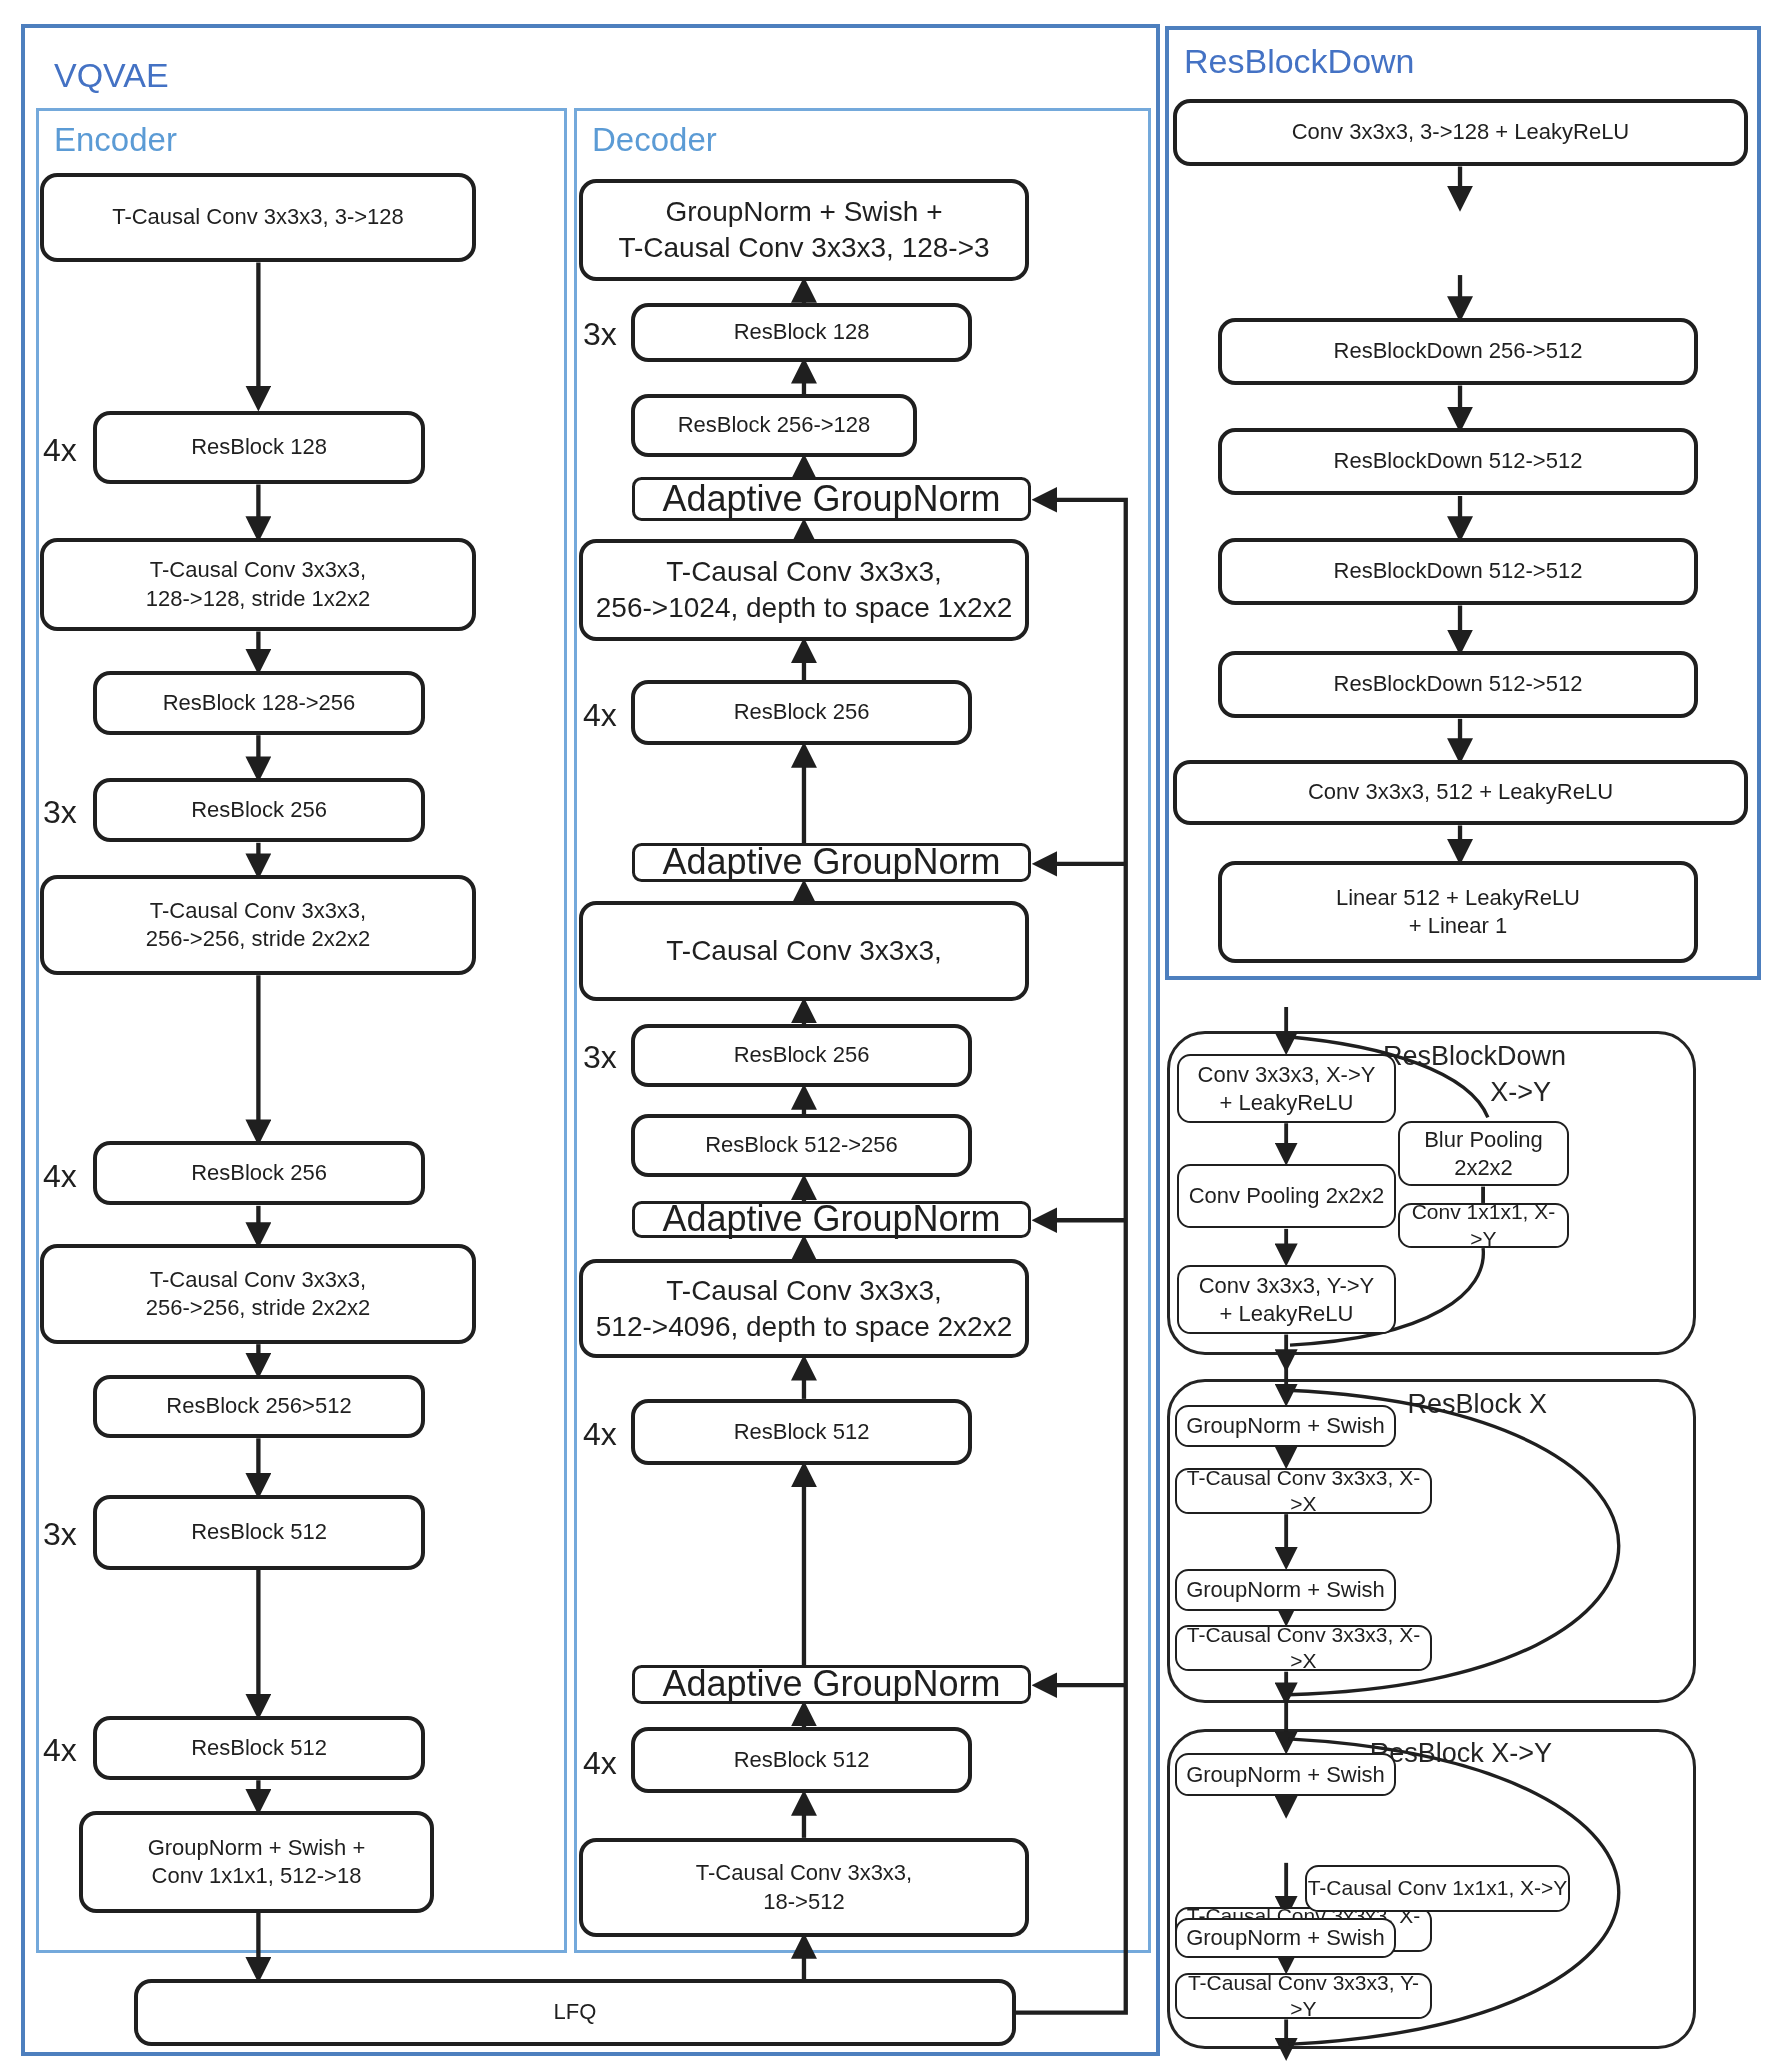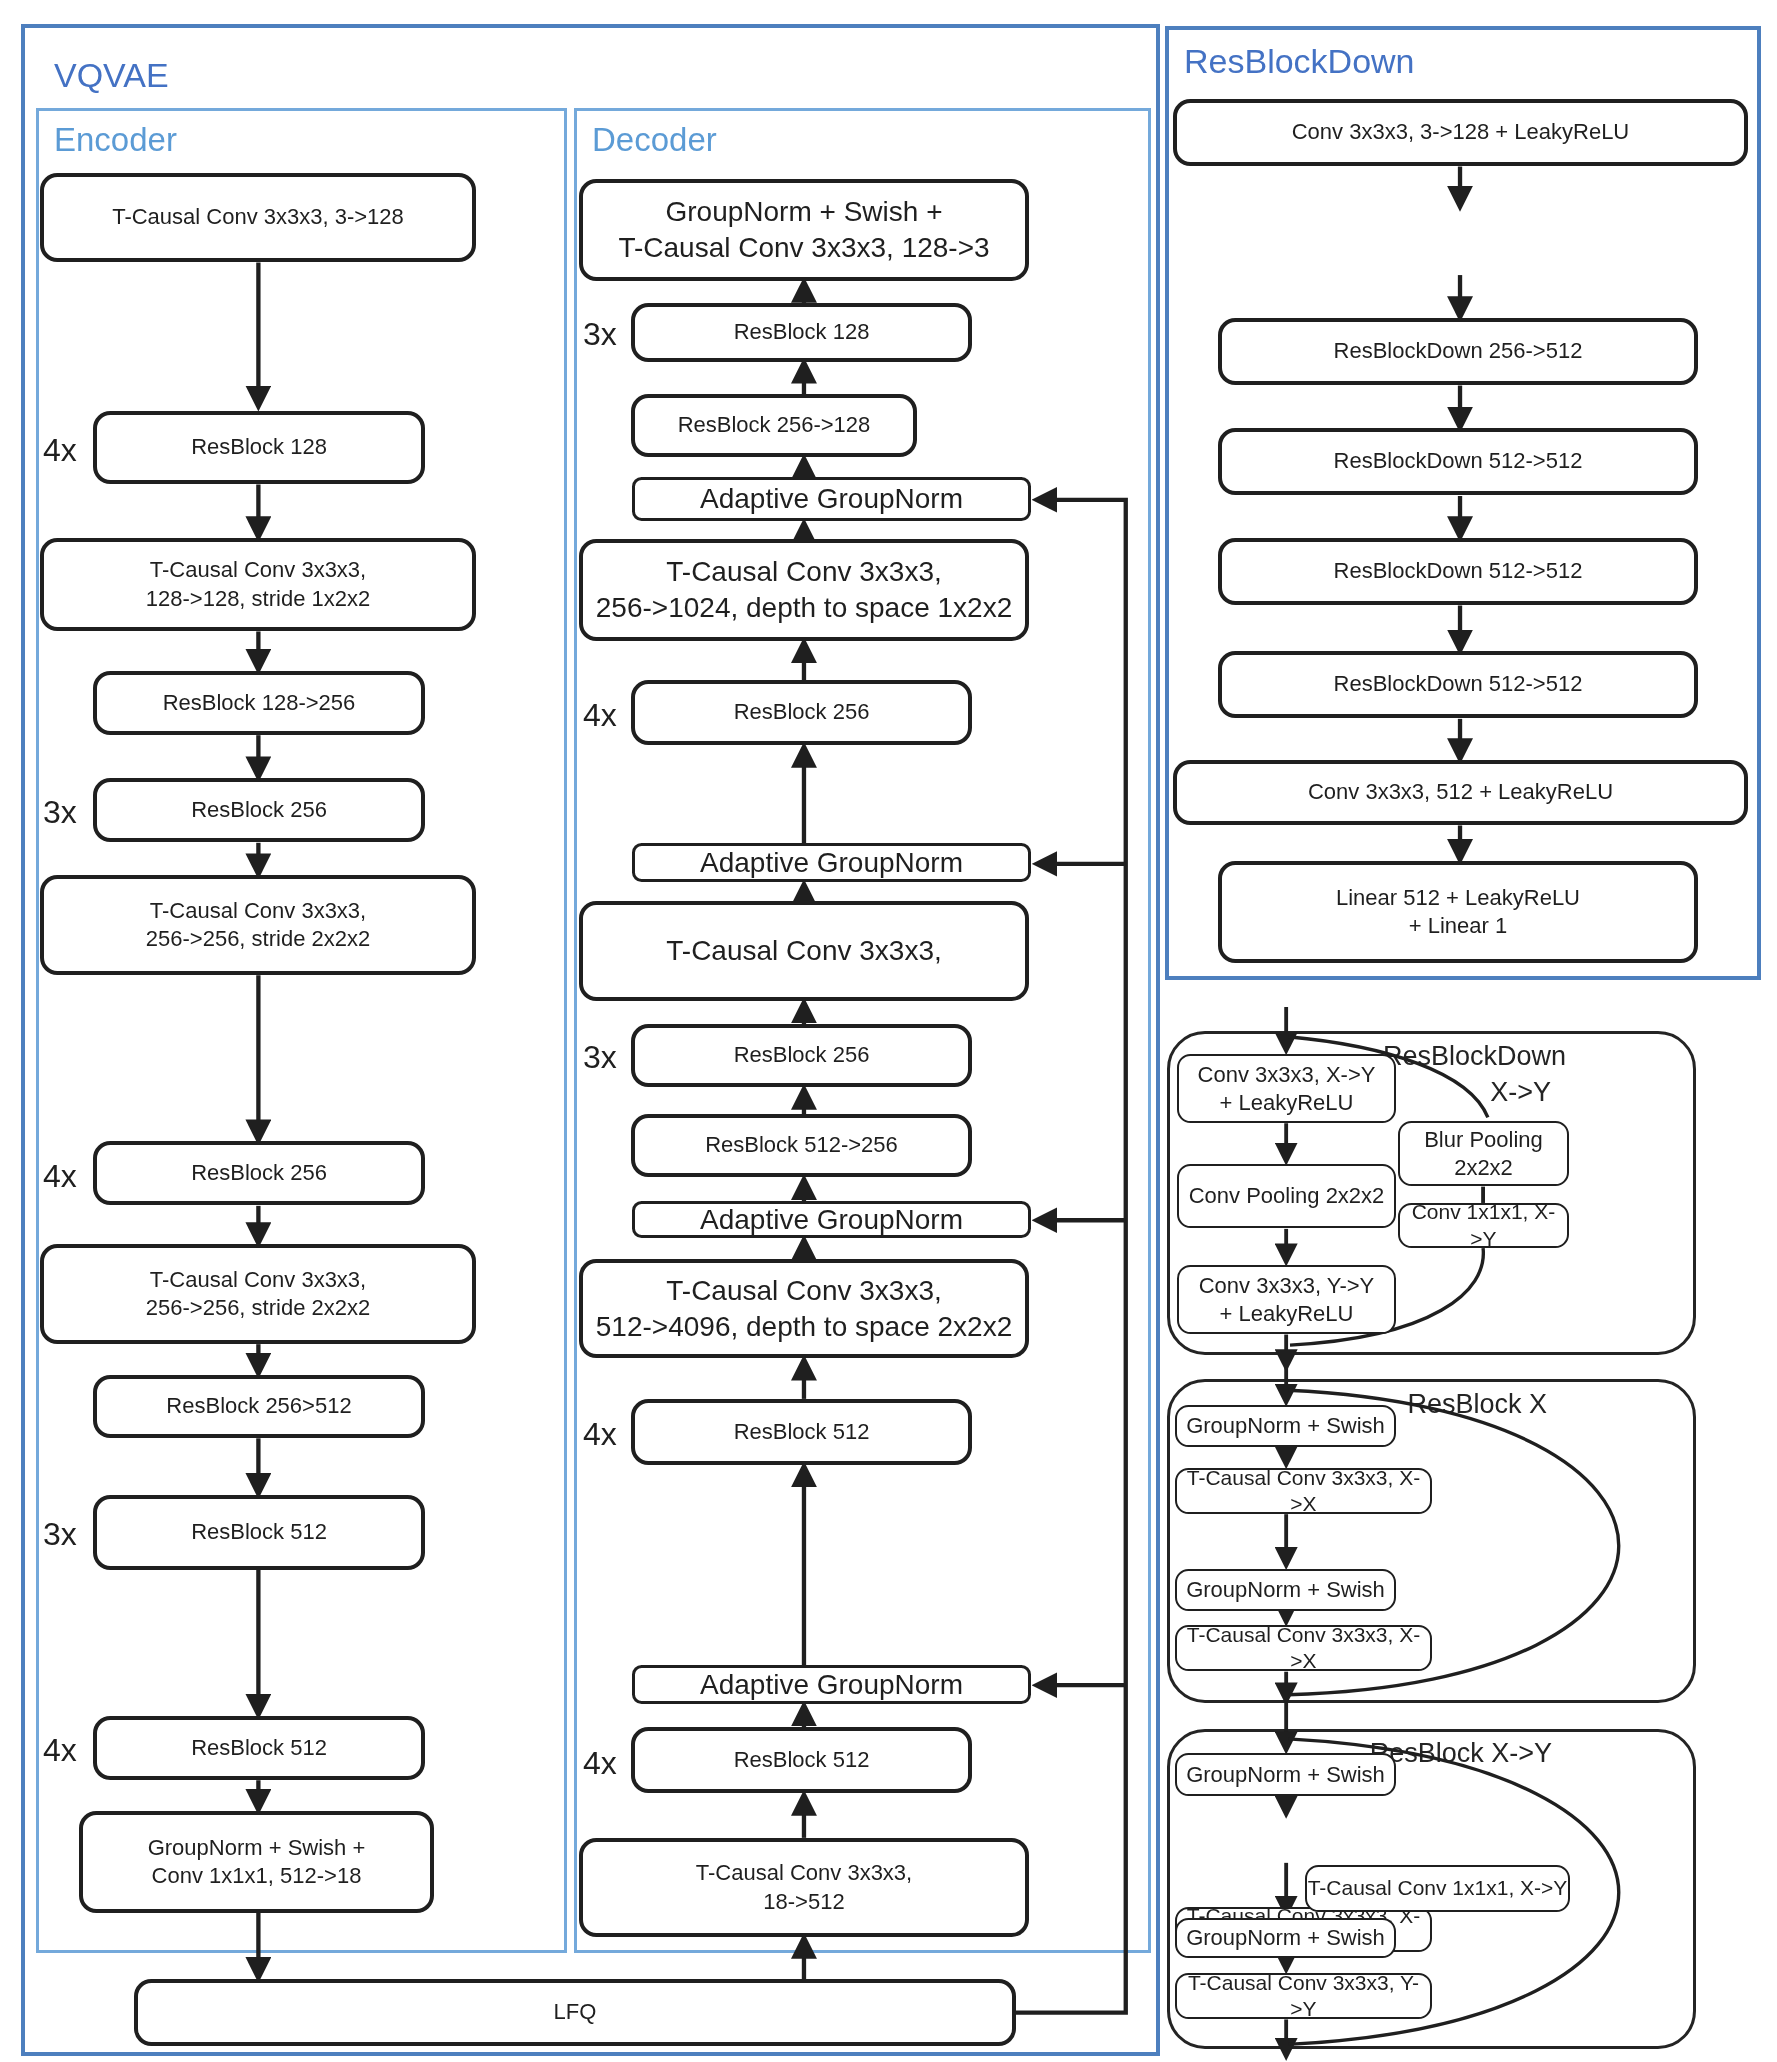--- a/index.html
+++ b/index.html
@@ -15,21 +15,21 @@
   .t-light{color:#5b9bd5;font-size:33px;}
   .outer{position:absolute;border:3.4px solid #242424;border-radius:38px;background:transparent;box-sizing:border-box;}
   .outer-title{position:absolute;text-align:right;font-size:27px;color:#242424;line-height:1.35;}
   .node{
     position:absolute;background:#ffffff;border:4.8px solid #1f1f1f;border-radius:17.3px;
     display:flex;flex-direction:column;align-items:center;justify-content:center;
     text-align:center;font-size:22px;line-height:1.28;box-sizing:border-box;z-index:3;
   }
   .node span{display:block;}
   .w29{font-size:28px;}
-  .thin{border-width:3.8px;border-radius:9.6px;font-size:28px;}
+  .thin{border-width:3.8px;border-radius:9.6px;font-size:36px;}
   .mini{border-width:2.9px;border-radius:13.4px;font-size:22px;line-height:1.25;}
   .mini.long{font-size:21px;}
   .mult{position:absolute;font-size:32px;color:#1f1f1f;z-index:3;}
   #wires{position:absolute;left:0;top:0;z-index:2;pointer-events:none;}
 </style>
 </head>
 <body>
 
 <div id="canvas">
 

